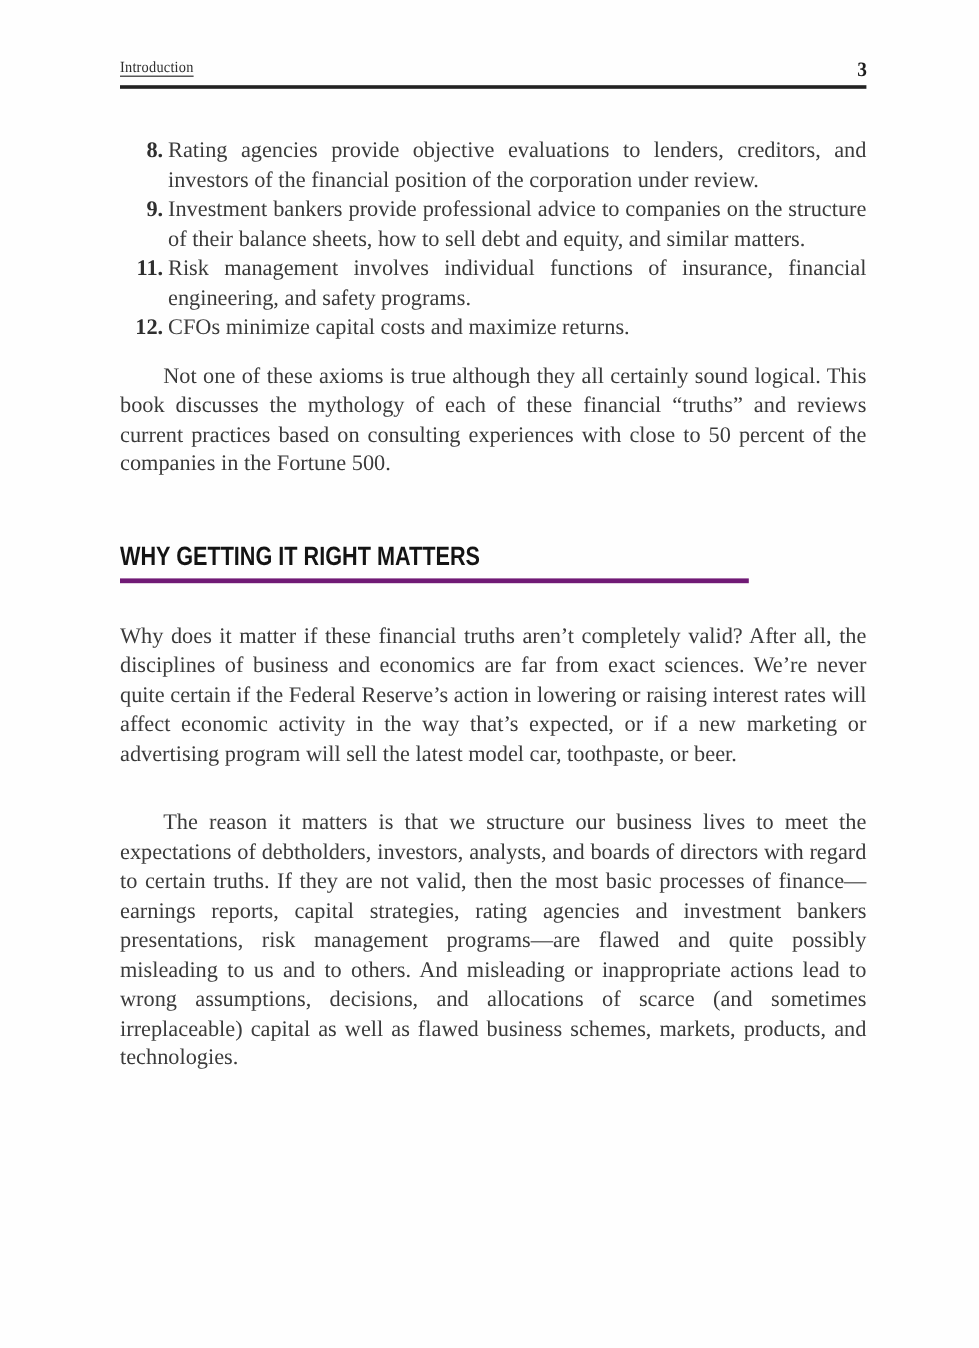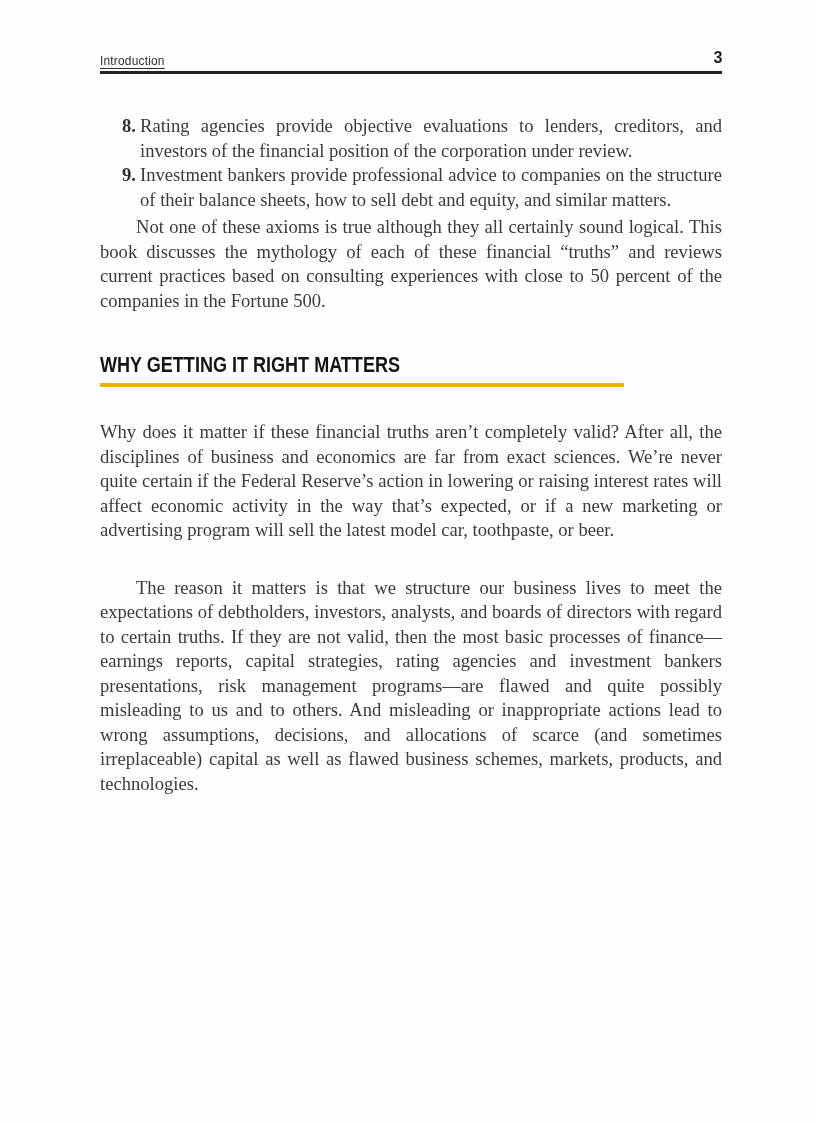--- a/index.html
+++ b/index.html
@@ -12,22 +12,21 @@
     background: #fefefe;
     font-family: "Liberation Serif", serif;
     color: #3b3b3b;
     padding: 48px 94px 0 100px;
     overflow: hidden;
   }
   
   .running-header {
     display: flex;
     justify-content: space-between;
-    align-items: flex-end;
-    font-family: Liberation Sans, sans-serif;
+    font-family: Liberation Serif, serif;
   }
   .section-label {
     font-size: 13px;
     font-weight: 500;
     color: #2e2e2e;
     letter-spacing: 0.2px;
     transform: scaleX(0.92);
     transform-origin: left bottom;
     text-decoration: underline;
     text-underline-offset: 3px;
@@ -67,26 +66,26 @@
   }
   
   .para {
     font-size: 18.6px;
     line-height: 24.5px;
     text-align: justify;
     color: #3b3b3b;
     margin-top: 33px;
   }
   .para.indent { text-indent: 36px; }
-  .intro-para { margin-top: 3px; }
+  .intro-para { margin-top: 16px; }
   
   .section-heading-wrap {
-    margin-top: 39px;
+    margin-top: 51px;
     width: 524px;
-    border-bottom: 4px solid #eab308;
+    border-bottom: 4px solid #701a75;
     padding-bottom: 5px;
   }
   .section-heading {
     font-family: "Liberation Sans", sans-serif;
     font-weight: 700;
     font-size: 22px;
     color: #141414;
     letter-spacing: 0px;
     transform: scaleX(0.82);
     transform-origin: left bottom;
@@ -107,20 +106,28 @@
 
   <div class="num-list">
     <div class="num-item">
       <span class="num-cell">8.</span>
       <span class="item-text">Rating agencies provide objective evaluations to lenders, creditors, and investors of the financial position of the corporation under review.</span>
     </div>
     <div class="num-item">
       <span class="num-cell">9.</span>
       <span class="item-text">Investment bankers provide professional advice to companies on the structure of their balance sheets, how to sell debt and equity, and similar matters.</span>
     </div>
+    <div class="num-item">
+      <span class="num-cell">11.</span>
+      <span class="item-text">Risk management involves individual functions of insurance, financial engineering, and safety programs.</span>
+    </div>
+    <div class="num-item">
+      <span class="num-cell">12.</span>
+      <span class="item-text">CFOs minimize capital costs and maximize returns.</span>
+    </div>
   </div>
 
   <p class="para indent intro-para">Not one of these axioms is true although they all certainly sound logical. This book discusses the mythology of each of these financial “truths” and reviews current practices based on consulting experiences with close to 50 percent of the companies in the Fortune 500.</p>
 
   <div class="section-heading-wrap">
     <div class="section-heading">WHY GETTING IT RIGHT MATTERS</div>
   </div>
 
   <div class="section-body">
     <p class="para">Why does it matter if these financial truths aren’t completely valid? After all, the disciplines of business and economics are far from exact sciences. We’re never quite certain if the Federal Reserve’s action in lowering or raising interest rates will affect economic activity in the way that’s expected, or if a new marketing or advertising program will sell the latest model car, toothpaste, or beer.</p>

